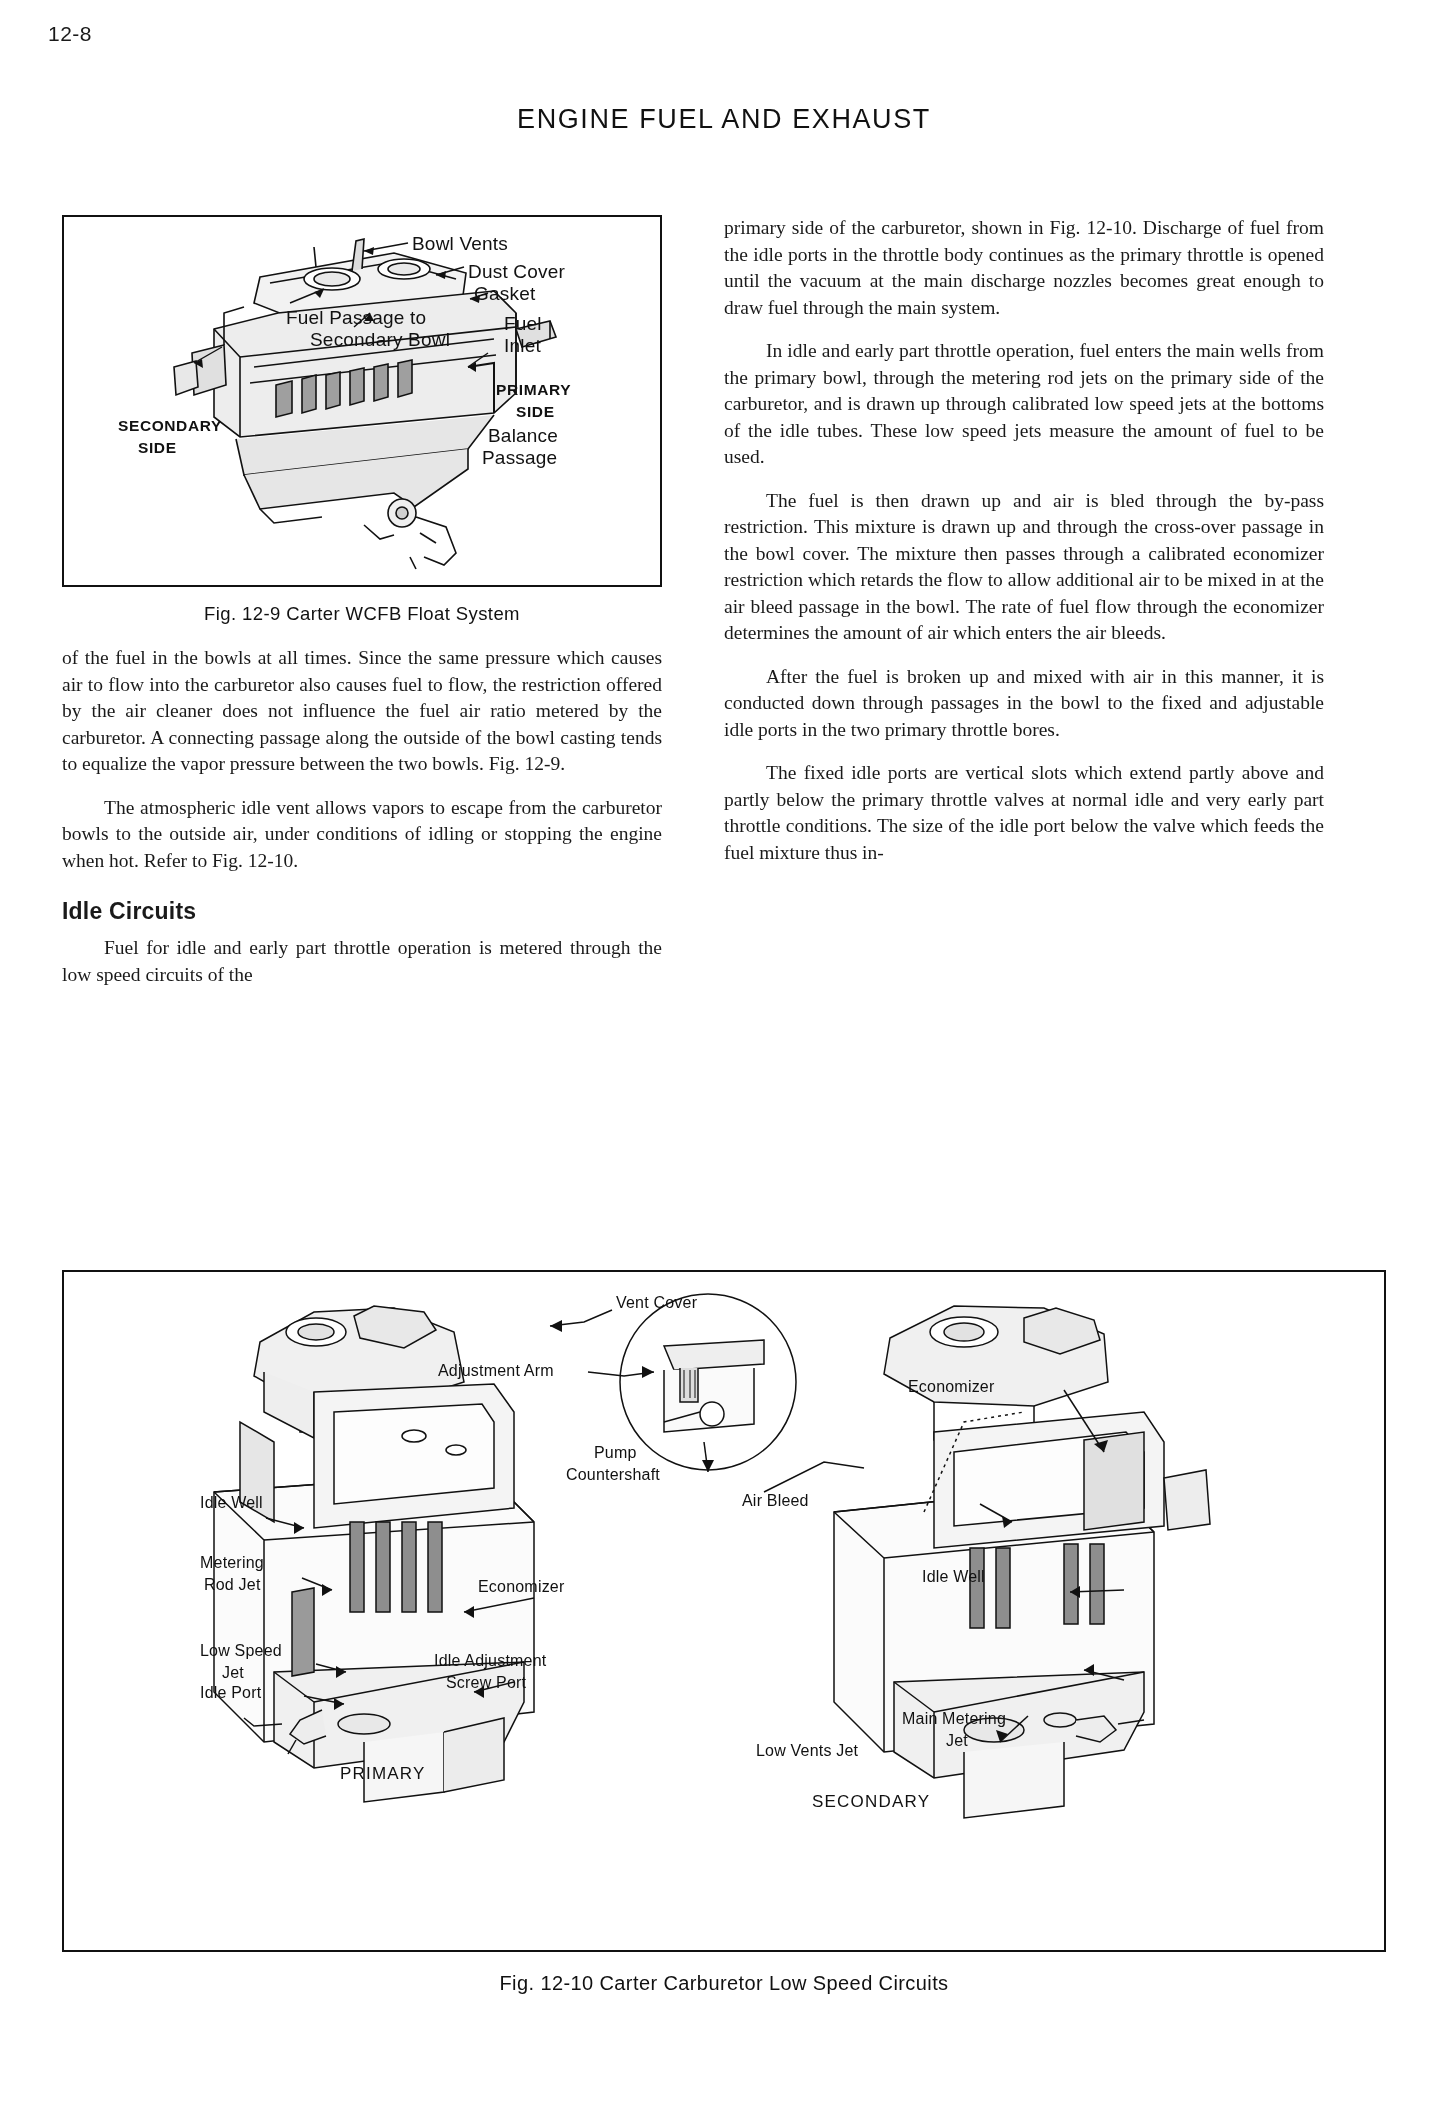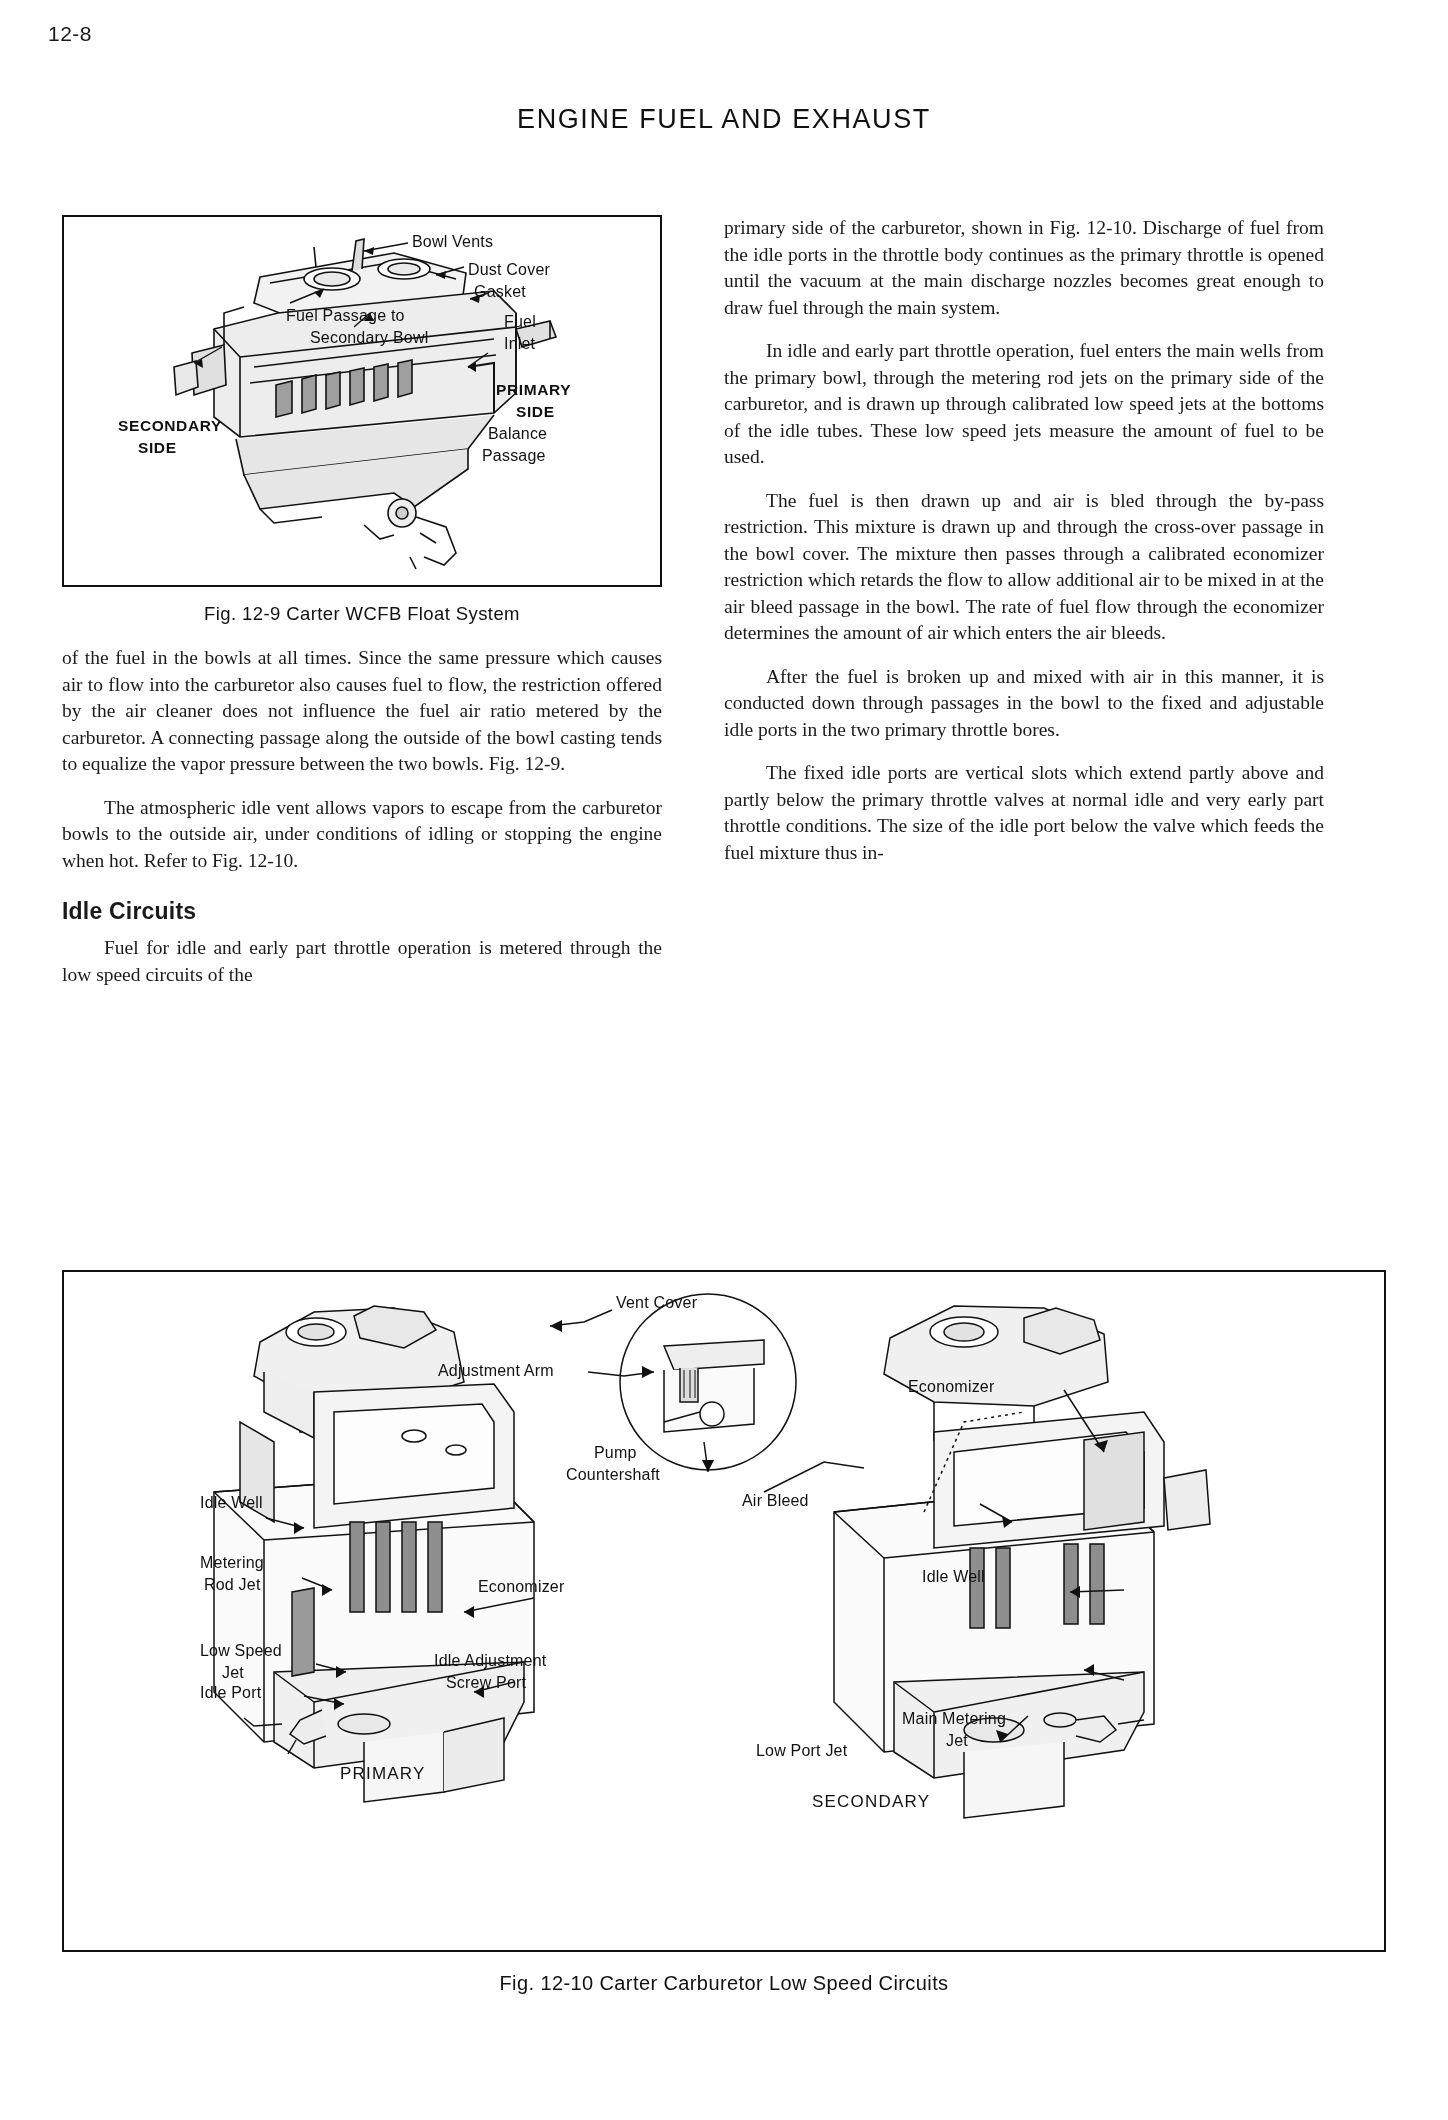--- a/index.html
+++ b/index.html
@@ -93,21 +93,21 @@
     height: 372px;
     border: 2px solid #111;
     box-sizing: border-box;
     overflow: hidden;
     background: #fff;
   }
   .fig1 svg { position: absolute; left: 0; top: 0; }
   .lbl {
     position: absolute;
     font-family: "Liberation Sans", sans-serif;
-    font-size: 16px;
+    font-size: 19px;
     color: #111;
     white-space: nowrap;
     letter-spacing: 0.2px;
   }
   .lbl.b { font-weight: bold; font-size: 15.5px; letter-spacing: 0.6px; }
   
   .fig2wrap {
     position: absolute;
     top: 1270px;
     left: 62px;
@@ -384,21 +384,21 @@
       <div class="lbl2" style="left:136px; top:222px;">Idle Well</div>
       <div class="lbl2" style="left:858px; top:296px;">Idle Well</div>
       <div class="lbl2" style="left:136px; top:282px;">Metering</div>
       <div class="lbl2" style="left:140px; top:304px;">Rod Jet</div>
       <div class="lbl2" style="left:414px; top:306px;">Economizer</div>
       <div class="lbl2" style="left:136px; top:370px;">Low Speed</div>
       <div class="lbl2" style="left:158px; top:392px;">Jet</div>
       <div class="lbl2" style="left:136px; top:412px;">Idle Port</div>
       <div class="lbl2" style="left:370px; top:380px;">Idle Adjustment</div>
       <div class="lbl2" style="left:382px; top:402px;">Screw Port</div>
-      <div class="lbl2" style="left:692px; top:470px;">Low Port Jet</div>
+      <div class="lbl2" style="left:692px; top:470px;">Low Vents Jet</div>
       <div class="lbl2" style="left:838px; top:438px;">Main Metering</div>
       <div class="lbl2" style="left:882px; top:460px;">Jet</div>
       <div class="lbl2 big" style="left:276px; top:492px;">PRIMARY</div>
       <div class="lbl2 big" style="left:748px; top:520px;">SECONDARY</div>
     </div>
 
     <div class="fig2cap">Fig. 12-10  Carter Carburetor Low Speed Circuits</div>
   </div>
 </div>
 

